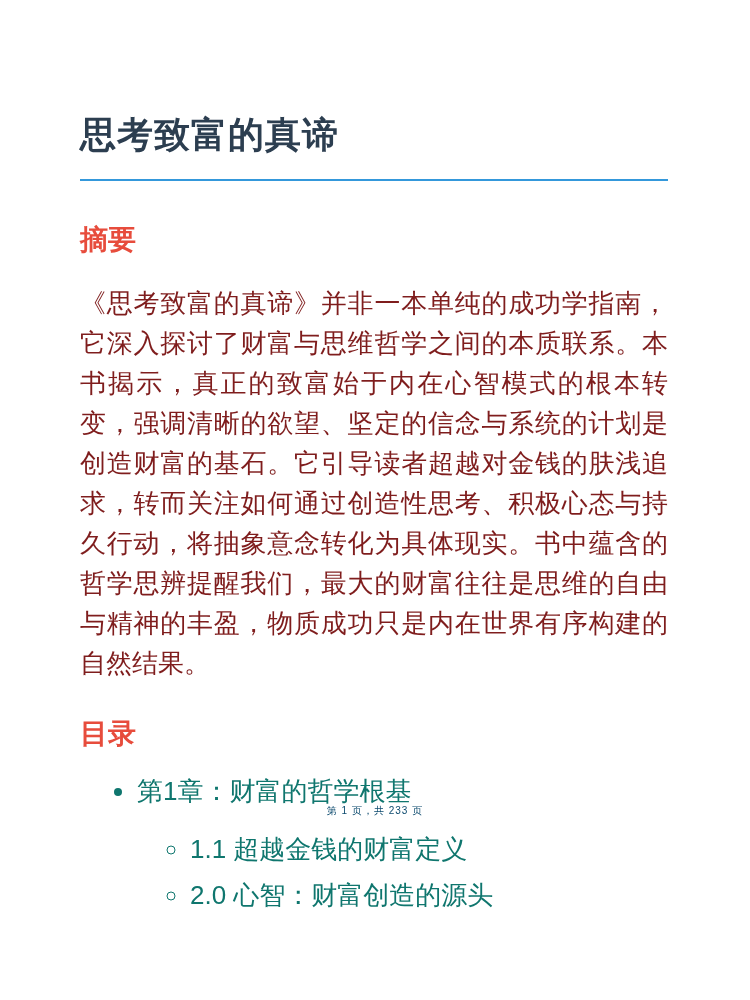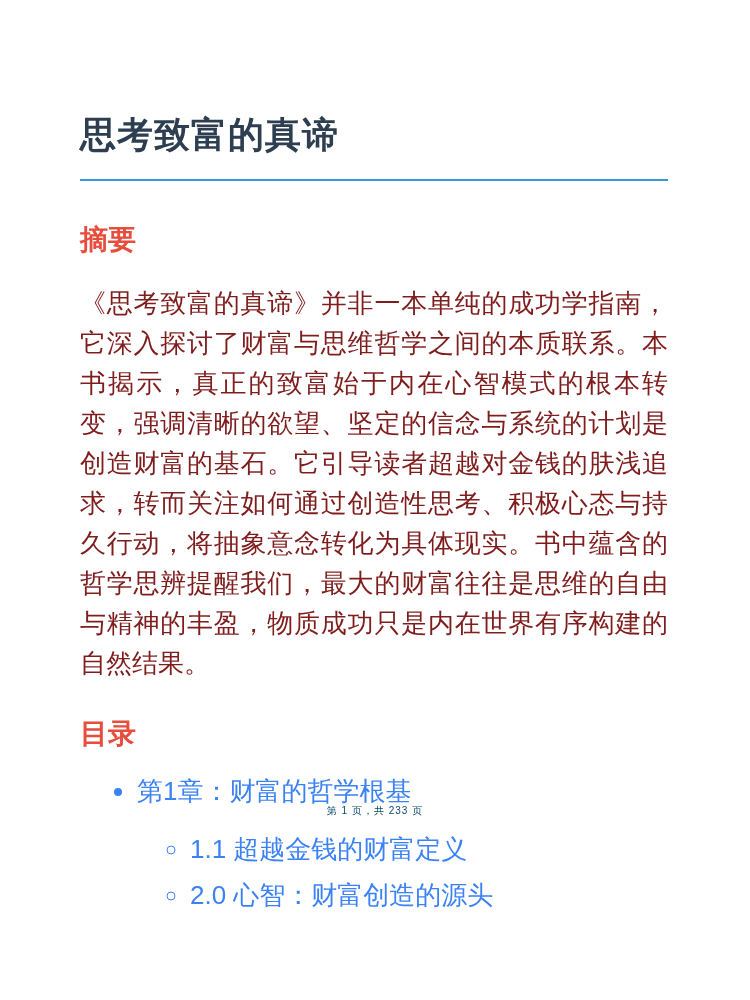--- a/index.html
+++ b/index.html
@@ -47,21 +47,21 @@
   .toc-heading { margin-top: 34px; }
   ul.toc-list {
     margin-top: 24px;
     padding-left: 57px;
     list-style-type: disc;
     color: #333333;
   }
   ul.toc-list li {
     font-size: 26px;
     line-height: 34px;
-    color: #3b82f6;
+    color: #0f766e;
   }
   ul.toc-sublist {
     margin-top: 24px;
     padding-left: 53px;
     list-style-type: circle;
   }
   ul.toc-sublist li { margin-bottom: 12px; }
   .page-footer {
     position: absolute;
     left: 0; right: 0;

